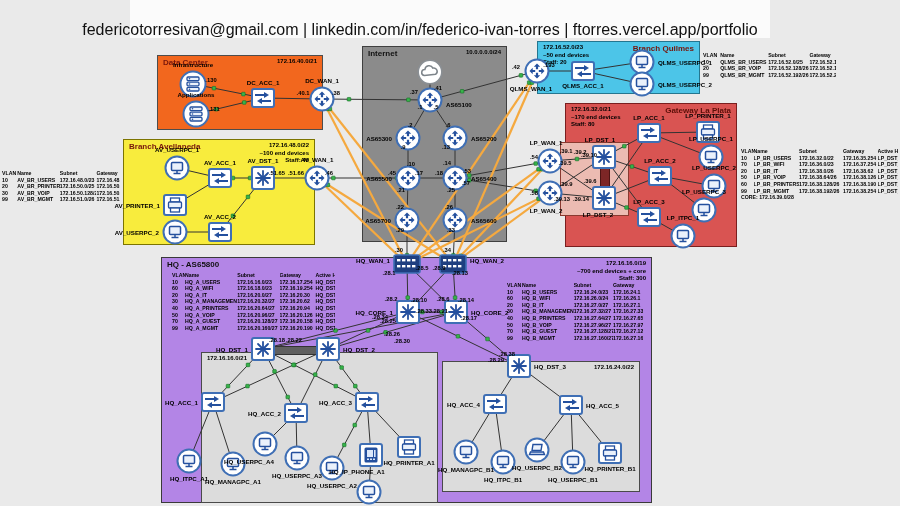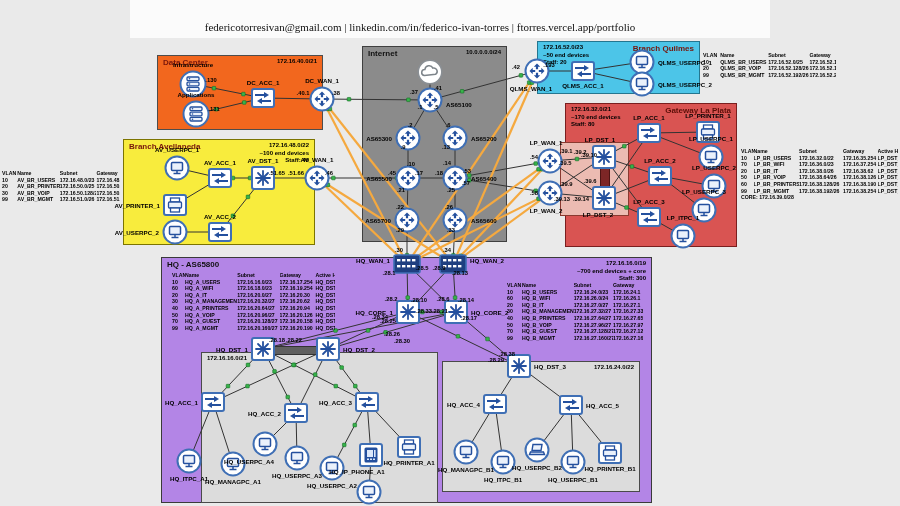--- a/index.html
+++ b/index.html
@@ -2,21 +2,21 @@
 <html><head>
 <meta charset="utf-8">
 <style>
   html,body{margin:0;padding:0;background:#eaeaea;}
   #stage{position:relative;width:900px;height:506px;overflow:hidden;background:#eaeaea;
          font-family:"Liberation Sans",sans-serif;}
   .hdr-band{position:absolute;left:130px;top:0;width:640px;height:38px;background:#fbfbfb;}
   .hdr-title{position:absolute;left:0;top:3px;width:840px;text-align:center;
              font-family:"Liberation Serif",serif;font-size:15px;color:#111;}
   .hdr-contact{position:absolute;left:0;top:21px;width:840px;text-align:center;
-             font-family:Liberation Serif, serif;font-size:11px;color:#111;}
+             font-family:Liberation Sans, sans-serif;font-size:16px;color:#111;}
   .region{position:absolute;box-sizing:border-box;}
   .r-title{position:absolute;font-size:8px;font-weight:700;white-space:nowrap;}
   .r-info{position:absolute;font-size:6px;font-weight:700;color:#000;line-height:7.5px;white-space:nowrap;}
   .bar{position:absolute;z-index:5;}
   svg.wires{position:absolute;left:0;top:0;z-index:4;pointer-events:none;}
   .vtable{position:absolute;z-index:6;color:#000;}
   .vtable table{border-collapse:collapse;width:100%;table-layout:fixed;}
   .vtable th,.vtable td{font-size:5.2px;font-weight:700;text-align:left;padding:0 1px 0 0;
         line-height:6.6px;white-space:nowrap;overflow:hidden;font-family:"Liberation Sans",sans-serif;}
   .vtable .tfoot{font-size:5.2px;font-weight:700;line-height:6.6px;white-space:nowrap;}

